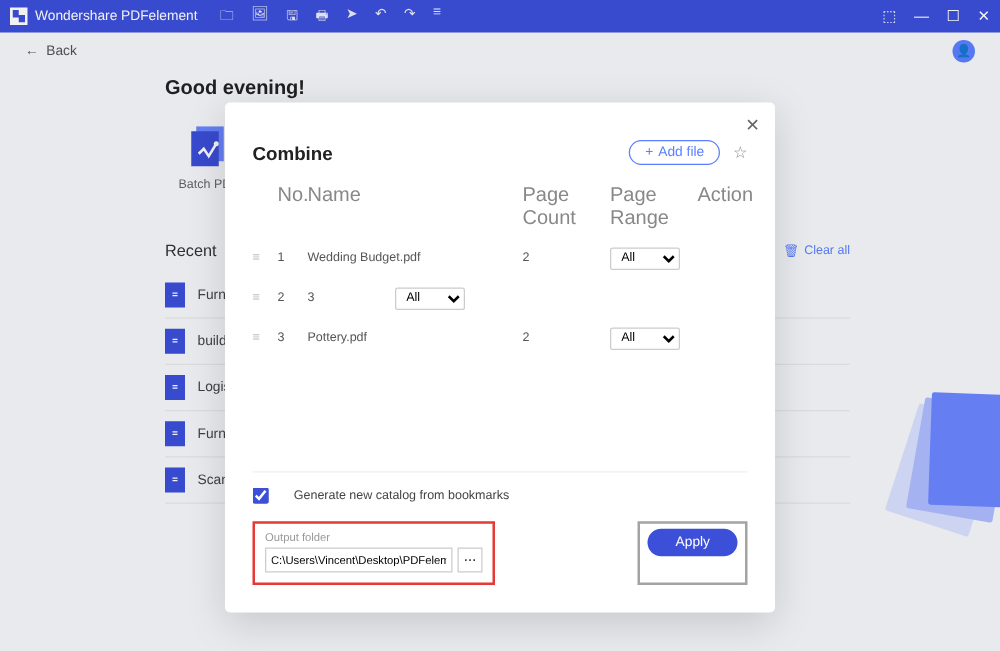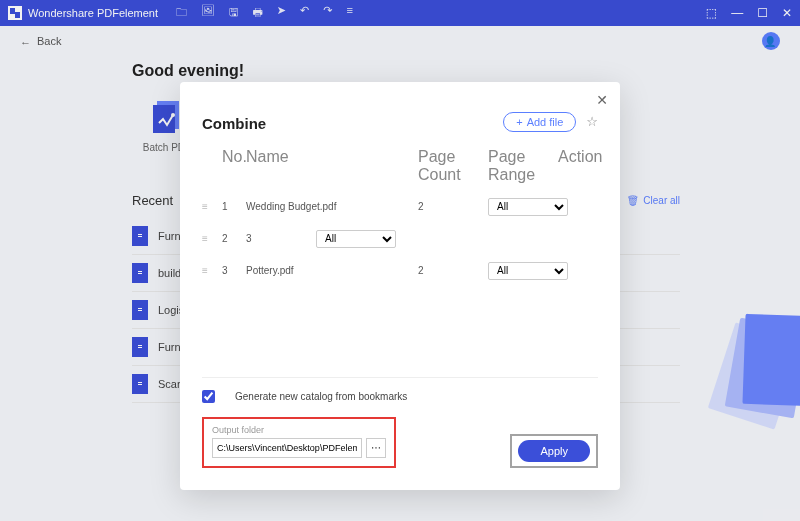--- a/index.html
+++ b/index.html
@@ -52,28 +52,28 @@
 .table-head { display: flex; font-size: 16px; color: #888; padding: 6px 0; border-bottom: 1px solid transparent; }
 .col-drag { width: 20px; }
 .col-no { width: 24px; }
 .col-name { flex: 1; }
 .col-pages { width: 70px; }
 .col-range { width: 70px; }
 .col-action { width: 40px; text-align: right; }
 
 .table-row { display: flex; align-items: center; font-size: 10px; color: #555; padding: 7px 0; }
 .table-row .col-drag { color: #bbb; cursor: grab; }
-.range-select { width: 80px; height: 18px; font-size: 10px; border: 1px solid #ccc; border-radius: 2px; padding: 0 4px; background: #fff; }
+.range-select { width: 56px; height: 18px; font-size: 10px; border: 1px solid #ccc; border-radius: 2px; padding: 0 4px; background: #fff; }
 
 .modal-divider { border: none; border-top: 1px solid #eee; margin: 90px 0 12px; }
 
 .checkbox-row { display: flex; align-items: center; gap: 20px; font-size: 10px; color: #444; margin-bottom: 14px; }
 .checkbox-row input { accent-color: #3b4fd9; }
 
-.output-row { display: flex; align-items: flex-end; justify-content: space-between; gap: 12px; }
+.output-row { display: flex; justify-content: space-between; gap: 12px; }
 .output-group { border: 2px solid #e53935; padding: 6px 8px 8px; }
 .output-label { font-size: 9px; color: #999; margin-bottom: 3px; }
 .output-input-wrap { display: flex; gap: 4px; }
 .output-input { width: 150px; height: 20px; font-size: 9px; border: 1px solid #ccc; padding: 0 4px; }
 .browse-btn { width: 20px; height: 20px; border: 1px solid #ccc; background: #fff; font-size: 10px; cursor: pointer; display: flex; align-items: center; justify-content: center; }
 
 .apply-wrap { border: 2px solid #a3a3a3; padding: 4px 6px; }
 .apply-btn { background: #3b4fd9; color: #fff; border: none; border-radius: 14px; padding: 5px 22px; font-size: 11px; cursor: pointer; }
 </style>
 </head>

